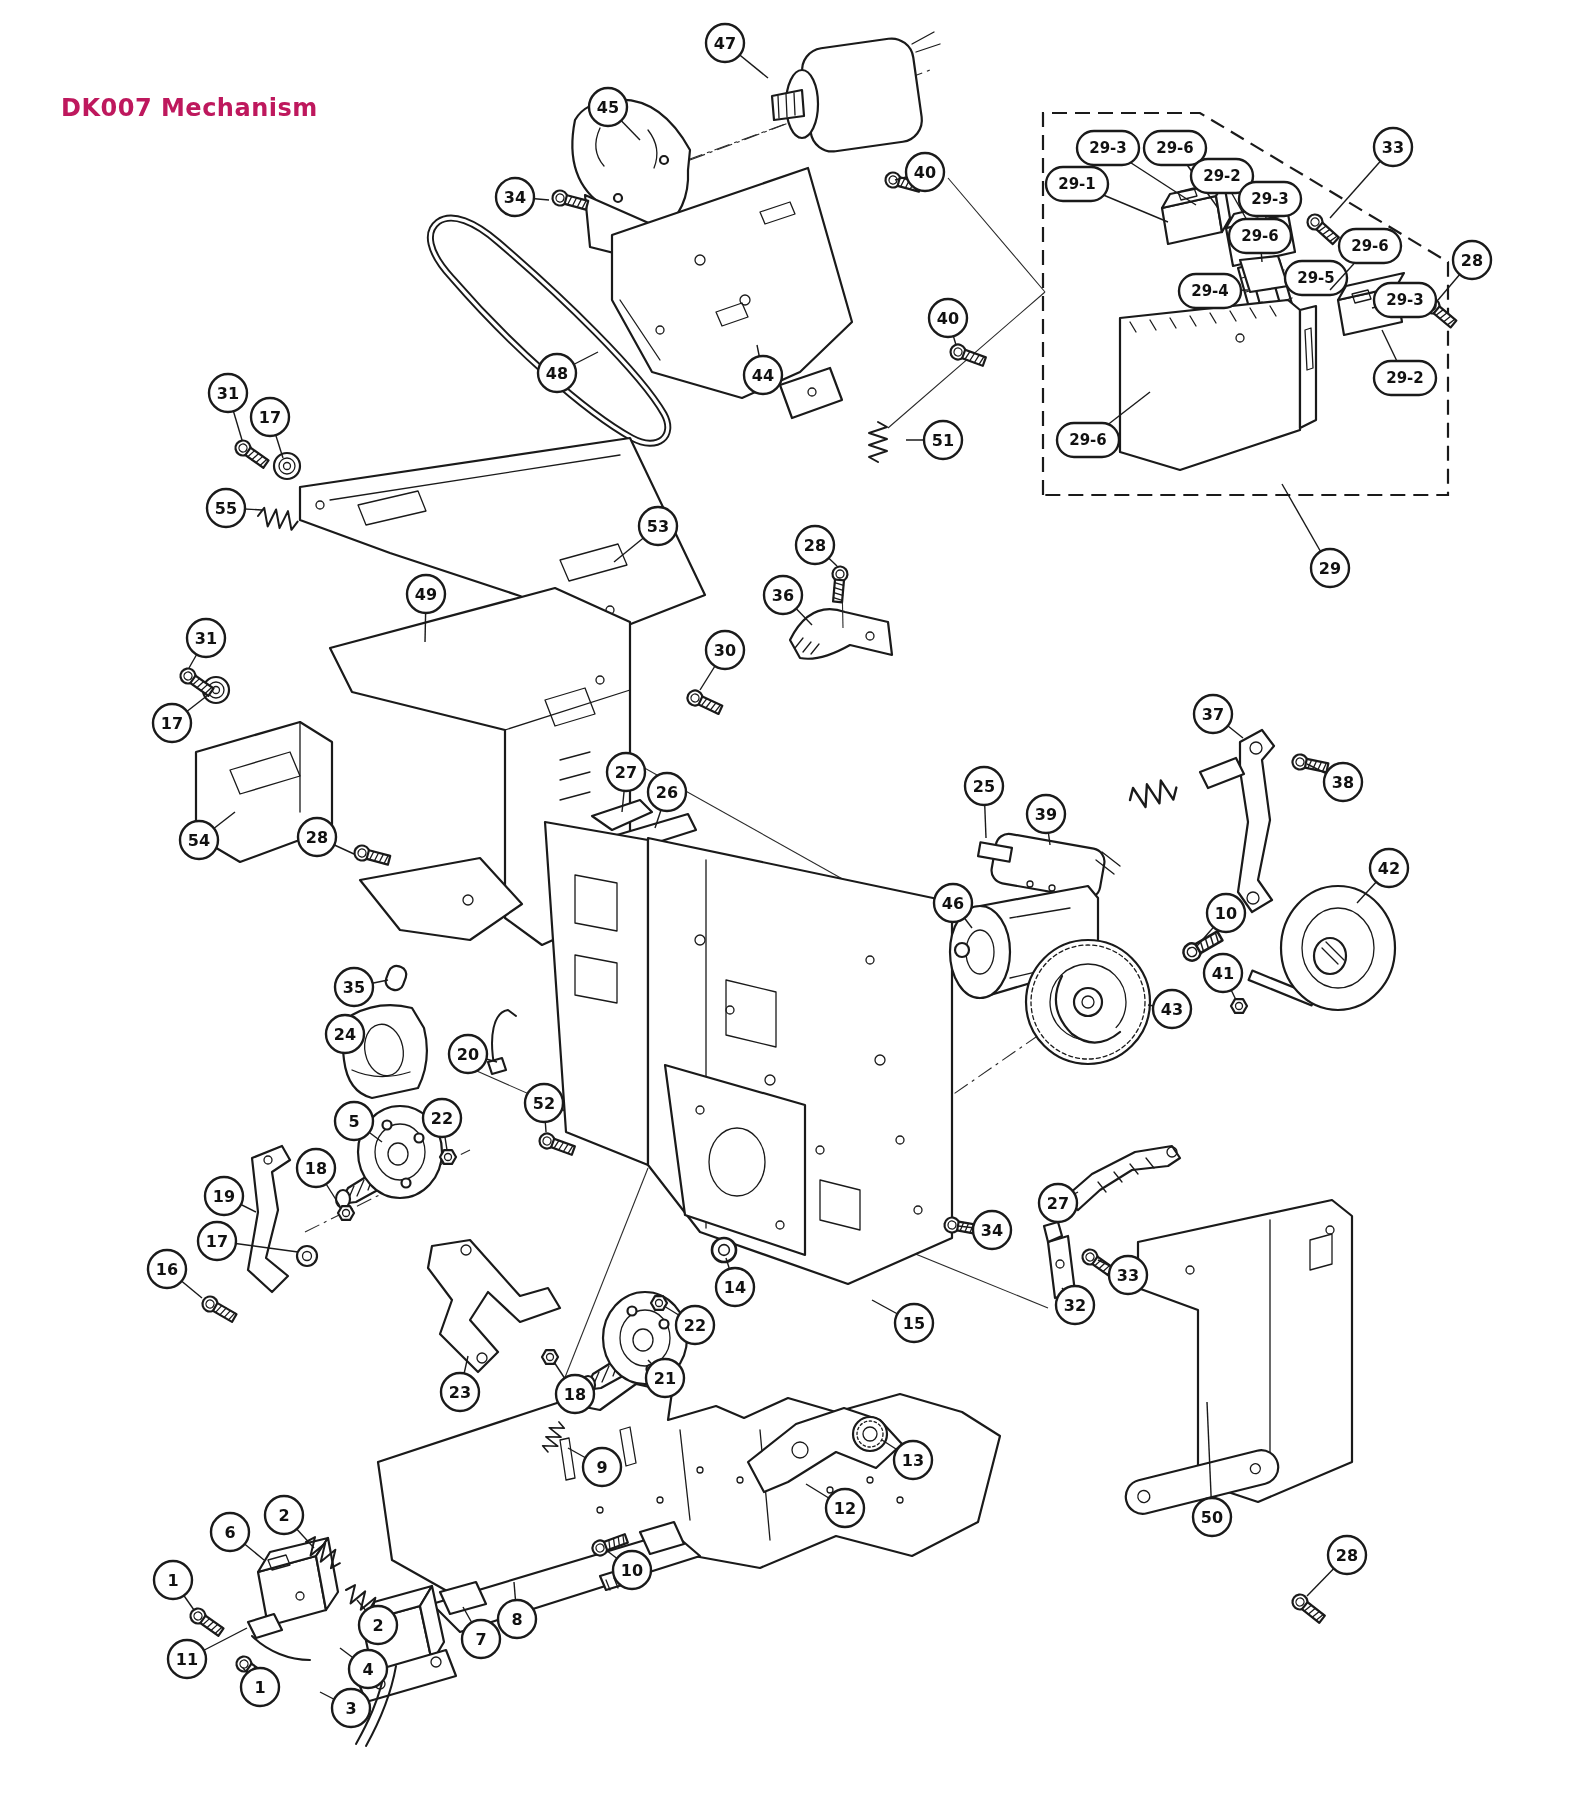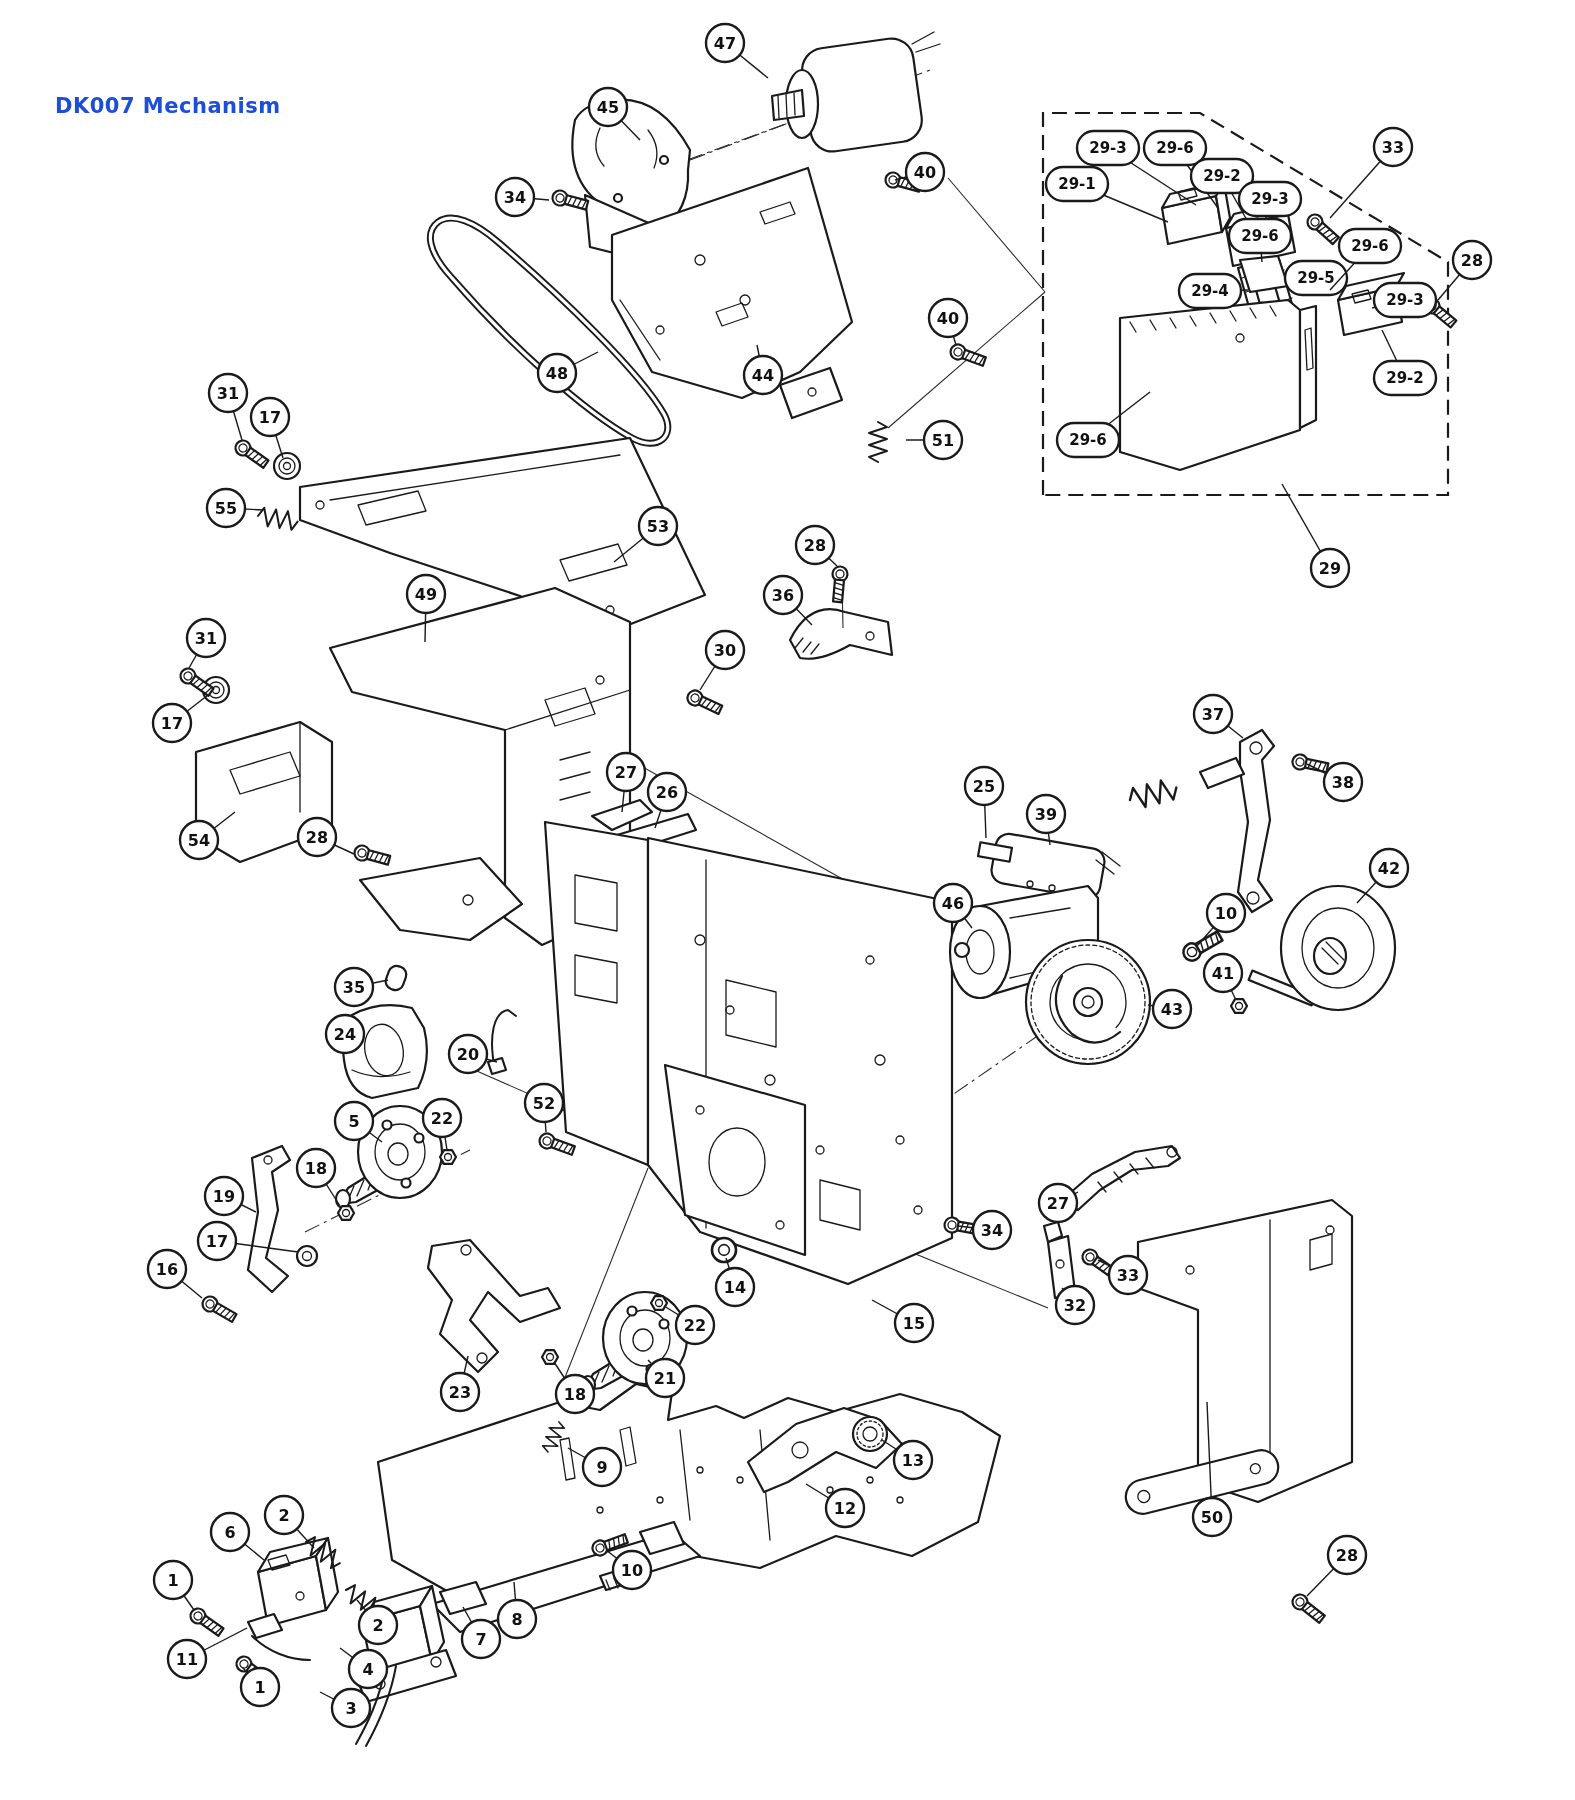--- a/index.html
+++ b/index.html
@@ -1,18 +1,18 @@
 <!DOCTYPE html>
 <html><head>
 <meta charset="utf-8">
 <style>
   html,body{margin:0;padding:0;background:#fff;}
   .page{position:relative;width:1575px;height:1800px;background:#fff;overflow:hidden;
         font-family:"DejaVu Sans","Liberation Sans",sans-serif;}
-  .title{position:absolute;left:55px;top:94px;font-size:21px;font-weight:bold;color:#1d4ed8;
+  .title{position:absolute;left:61px;top:94px;font-size:24px;font-weight:bold;color:#be185d;
          letter-spacing:.5px;}
   svg{position:absolute;left:0;top:0;}
   .pt{stroke:#1a1a1a;stroke-width:2.2;fill:#fff;stroke-linejoin:round;stroke-linecap:round;}
   .det{stroke:#1a1a1a;stroke-width:1.3;fill:none;stroke-linejoin:round;stroke-linecap:round;}
   .det2{stroke:#1a1a1a;stroke-width:2;fill:none;stroke-linejoin:round;stroke-linecap:round;}
   .belt{stroke:#1a1a1a;stroke-width:7;fill:none;}
   .beltin{stroke:#fff;stroke-width:3.2;fill:none;}
   .dash{stroke:#1a1a1a;stroke-width:2.2;fill:none;stroke-dasharray:15 8;}
   .cons{stroke:#2a2a2a;stroke-width:1.1;fill:none;}
   .consd{stroke:#2a2a2a;stroke-width:1.1;fill:none;stroke-dasharray:16 5 3 5;}

